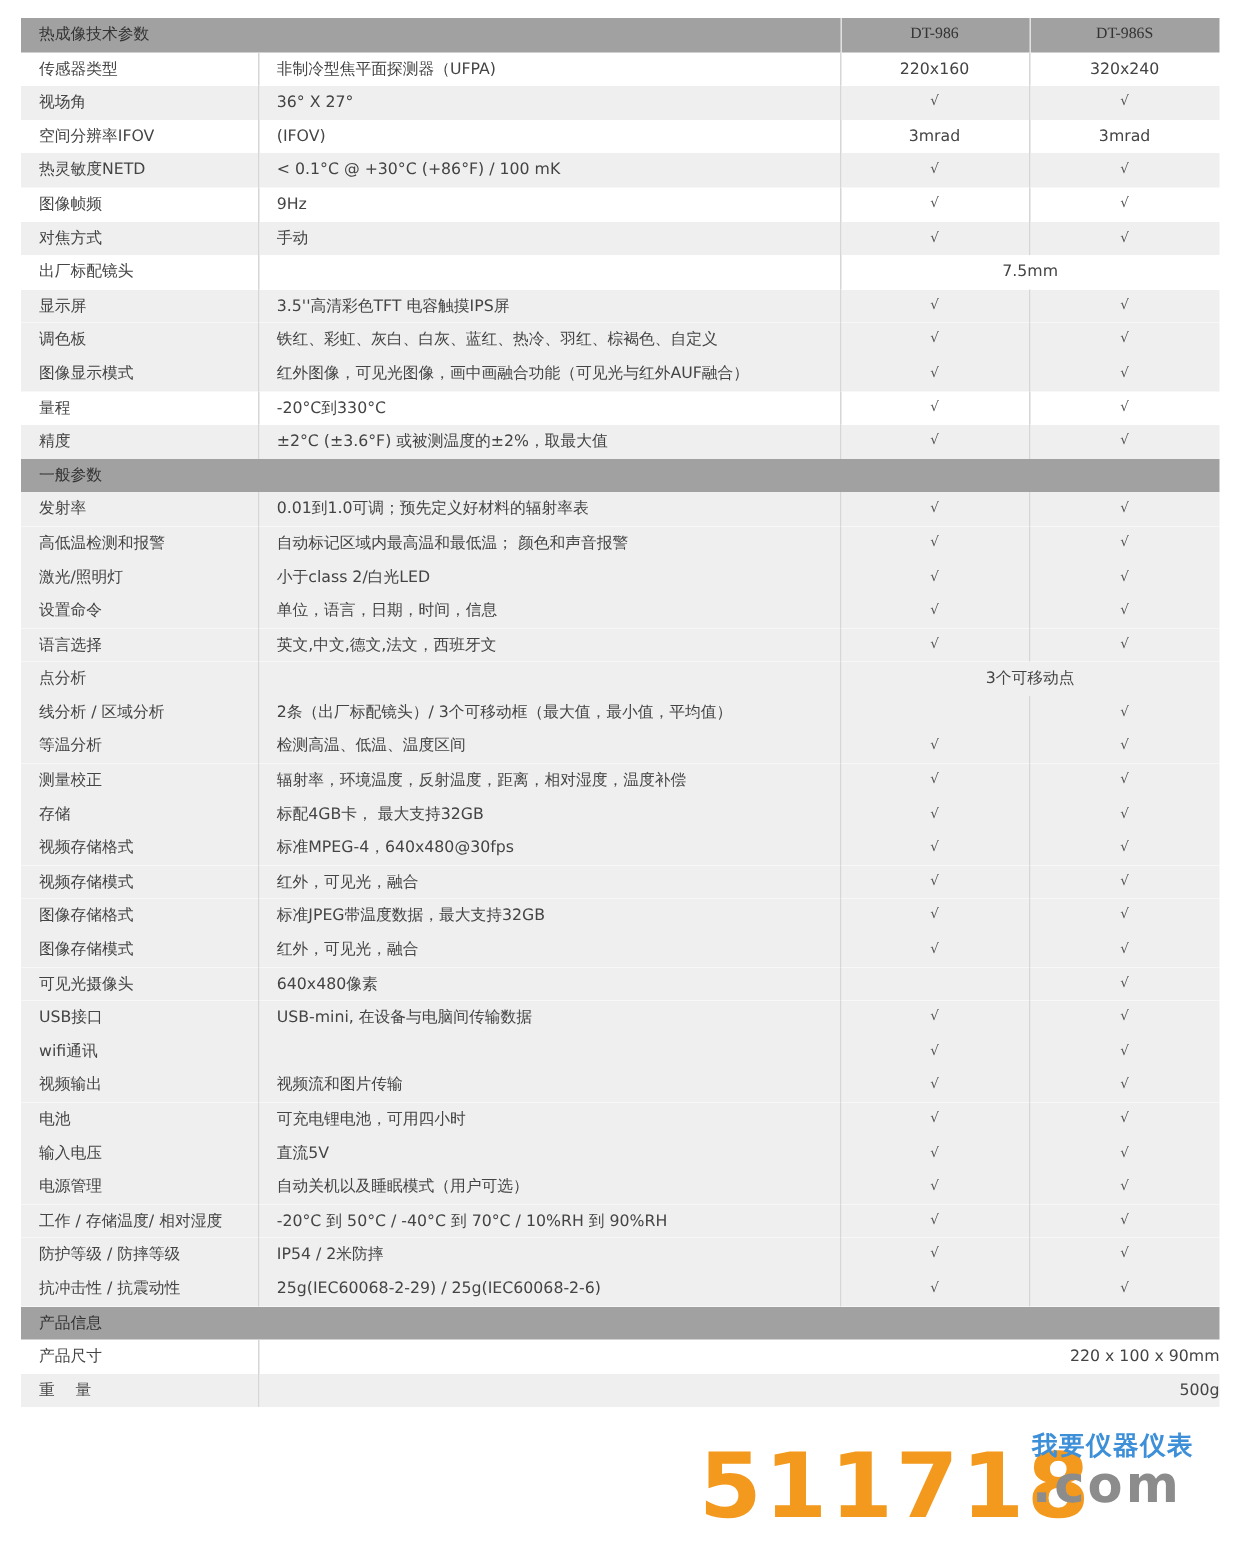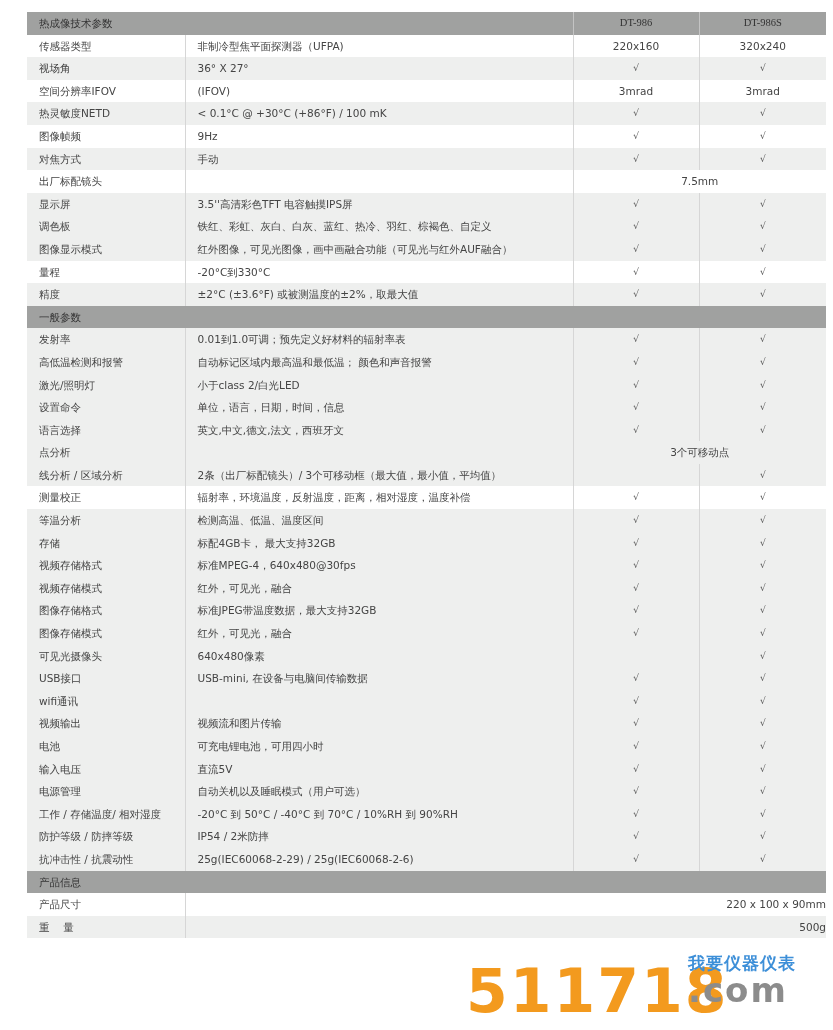--- a/index.html
+++ b/index.html
@@ -1,18 +1,18 @@
 <!DOCTYPE html>
 <html><head>
 <meta charset="utf-8">
 <style>
   html, body { margin:0; padding:0; background:#ffffff; }
   body { width:833px; height:1030px; position:relative; overflow:hidden;
          font-family:"DejaVu Sans", "Liberation Sans", sans-serif; color:#444; }
-  table.spec { position:absolute; left:27px; top:12px; width:799px;
+  table.spec { position:absolute; left:14px; top:12px; width:799px;
                border-collapse:collapse; table-layout:fixed; font-size:10.5px; }
   table.spec td { height:22.6px; padding:0; line-height:22.6px; white-space:nowrap; overflow:hidden; }
   col.c1 { width:158px; } col.c2 { width:388px; } col.c3 { width:126px; } col.c4 { width:127px; }
   tr.section td { background:#a0a1a0; color:#333; }
   tr.section td.lab { padding-left:12px; }
   tr.row:nth-child(odd) td { background:#eeefee; }
   tr.row td { background:#ffffff; }
   tr.alt td { background:#eeefee !important; }
   td.lab { padding-left:12px !important; color:#444; }
   td.desc { padding-left:12px !important; border-left:1px solid #d6d6d6; }
@@ -154,29 +154,29 @@
         <td class="lab">点分析</td>
         <td class="desc"></td>
         <td class="span2" colspan="2">3个可移动点</td>
       </tr>
       <tr class="row">
         <td class="lab">线分析 / 区域分析</td>
         <td class="desc">2条（出厂标配镜头）/ 3个可移动框（最大值，最小值，平均值）</td>
         <td class="m1"></td>
         <td class="m2 chk">√</td>
       </tr>
+      <tr class="row alt">
+        <td class="lab">等温分析</td>
+        <td class="desc">检测高温、低温、温度区间</td>
+        <td class="m1 chk">√</td>
+        <td class="m2 chk">√</td>
+      </tr>
       <tr class="row">
         <td class="lab">测量校正</td>
         <td class="desc">辐射率，环境温度，反射温度，距离，相对湿度，温度补偿</td>
-        <td class="m1 chk">√</td>
-        <td class="m2 chk">√</td>
-      </tr>
-      <tr class="row alt">
-        <td class="lab">等温分析</td>
-        <td class="desc">检测高温、低温、温度区间</td>
         <td class="m1 chk">√</td>
         <td class="m2 chk">√</td>
       </tr>
       <tr class="row alt">
         <td class="lab">存储</td>
         <td class="desc">标配4GB卡， 最大支持32GB</td>
         <td class="m1 chk">√</td>
         <td class="m2 chk">√</td>
       </tr>
       <tr class="row">

